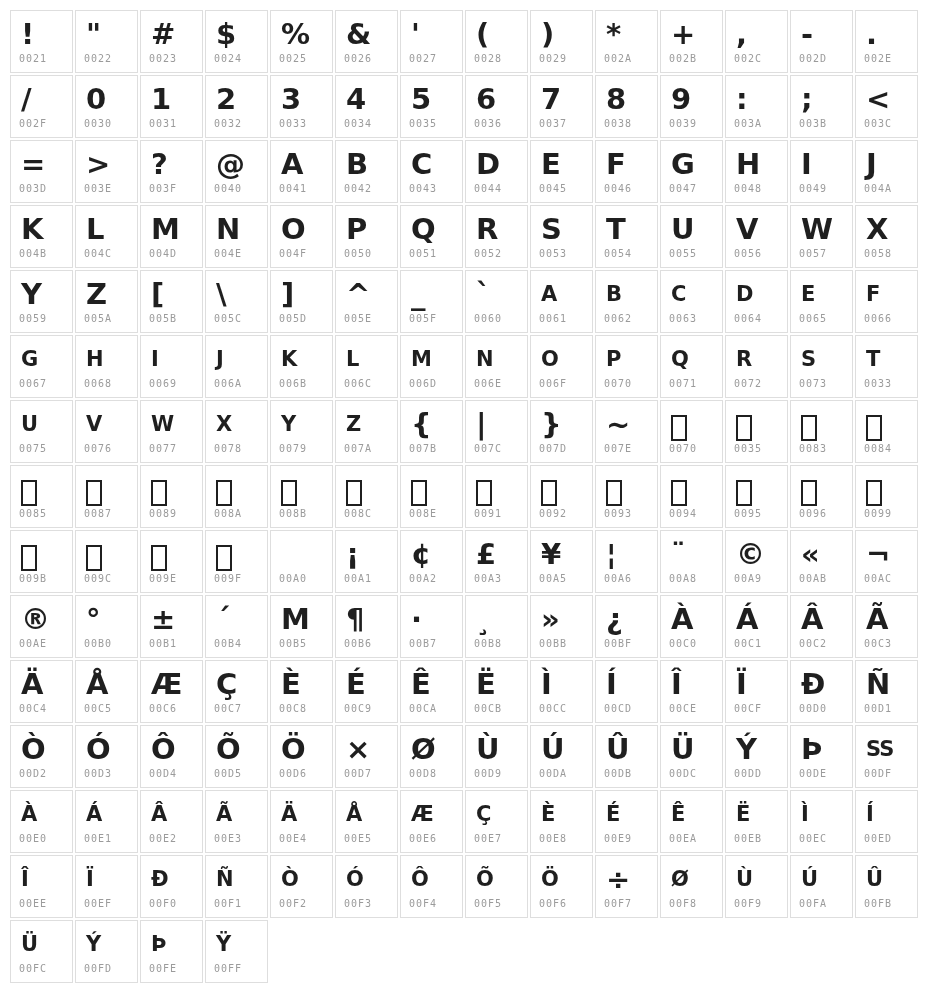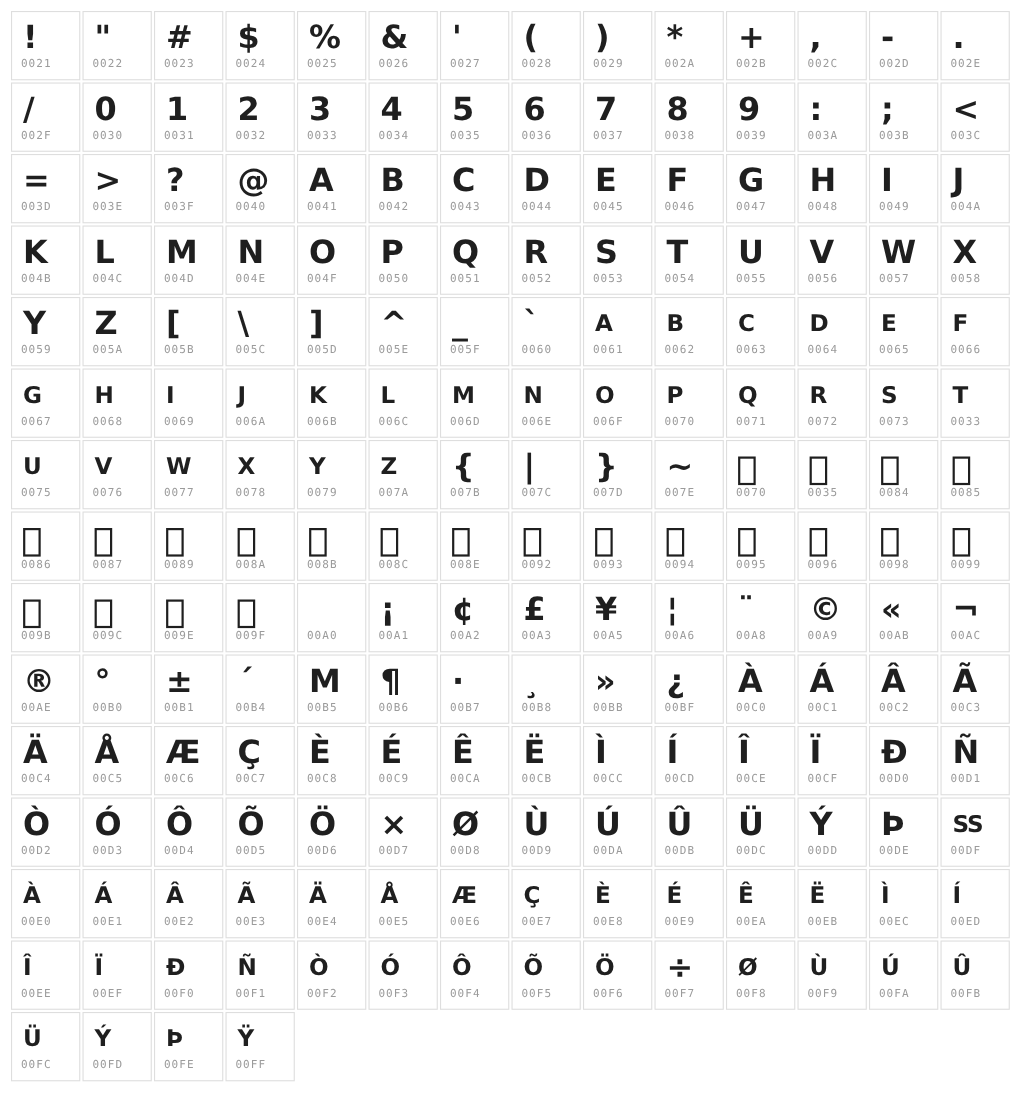--- a/index.html
+++ b/index.html
@@ -629,38 +629,38 @@
     <div class="cell">
     <div class="glyph-area">
       <span class="glyph tofu"></span>
     </div>
     <span class="code">0035</span>
   </div>
     <div class="cell">
     <div class="glyph-area">
       <span class="glyph tofu"></span>
     </div>
+    <span class="code">0083</span>
+  </div>
+    <div class="cell">
+    <div class="glyph-area">
+      <span class="glyph tofu"></span>
+    </div>
     <span class="code">0084</span>
   </div>
     <div class="cell">
     <div class="glyph-area">
       <span class="glyph tofu"></span>
     </div>
     <span class="code">0085</span>
   </div>
     <div class="cell">
     <div class="glyph-area">
       <span class="glyph tofu"></span>
     </div>
-    <span class="code">0086</span>
-  </div>
-    <div class="cell">
-    <div class="glyph-area">
-      <span class="glyph tofu"></span>
-    </div>
     <span class="code">0087</span>
   </div>
     <div class="cell">
     <div class="glyph-area">
       <span class="glyph tofu"></span>
     </div>
     <span class="code">0089</span>
   </div>
     <div class="cell">
     <div class="glyph-area">
@@ -683,20 +683,26 @@
     <div class="cell">
     <div class="glyph-area">
       <span class="glyph tofu"></span>
     </div>
     <span class="code">008E</span>
   </div>
     <div class="cell">
     <div class="glyph-area">
       <span class="glyph tofu"></span>
     </div>
+    <span class="code">0091</span>
+  </div>
+    <div class="cell">
+    <div class="glyph-area">
+      <span class="glyph tofu"></span>
+    </div>
     <span class="code">0092</span>
   </div>
     <div class="cell">
     <div class="glyph-area">
       <span class="glyph tofu"></span>
     </div>
     <span class="code">0093</span>
   </div>
     <div class="cell">
     <div class="glyph-area">
@@ -708,26 +714,20 @@
     <div class="glyph-area">
       <span class="glyph tofu"></span>
     </div>
     <span class="code">0095</span>
   </div>
     <div class="cell">
     <div class="glyph-area">
       <span class="glyph tofu"></span>
     </div>
     <span class="code">0096</span>
-  </div>
-    <div class="cell">
-    <div class="glyph-area">
-      <span class="glyph tofu"></span>
-    </div>
-    <span class="code">0098</span>
   </div>
     <div class="cell">
     <div class="glyph-area">
       <span class="glyph tofu"></span>
     </div>
     <span class="code">0099</span>
   </div>
     <div class="cell">
     <div class="glyph-area">
       <span class="glyph tofu"></span>

